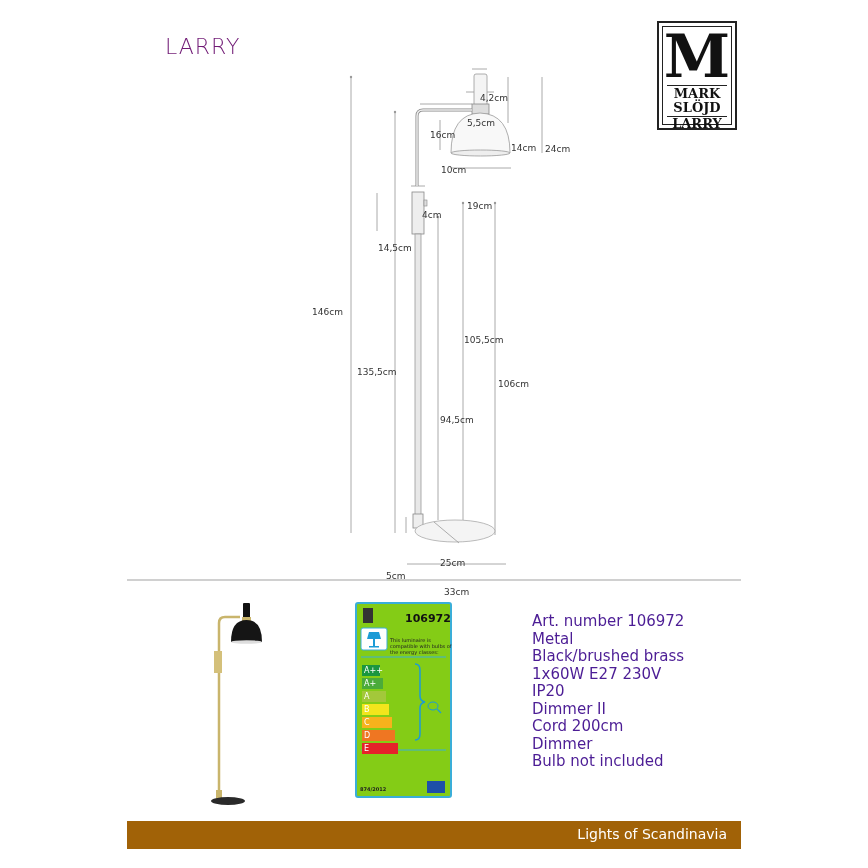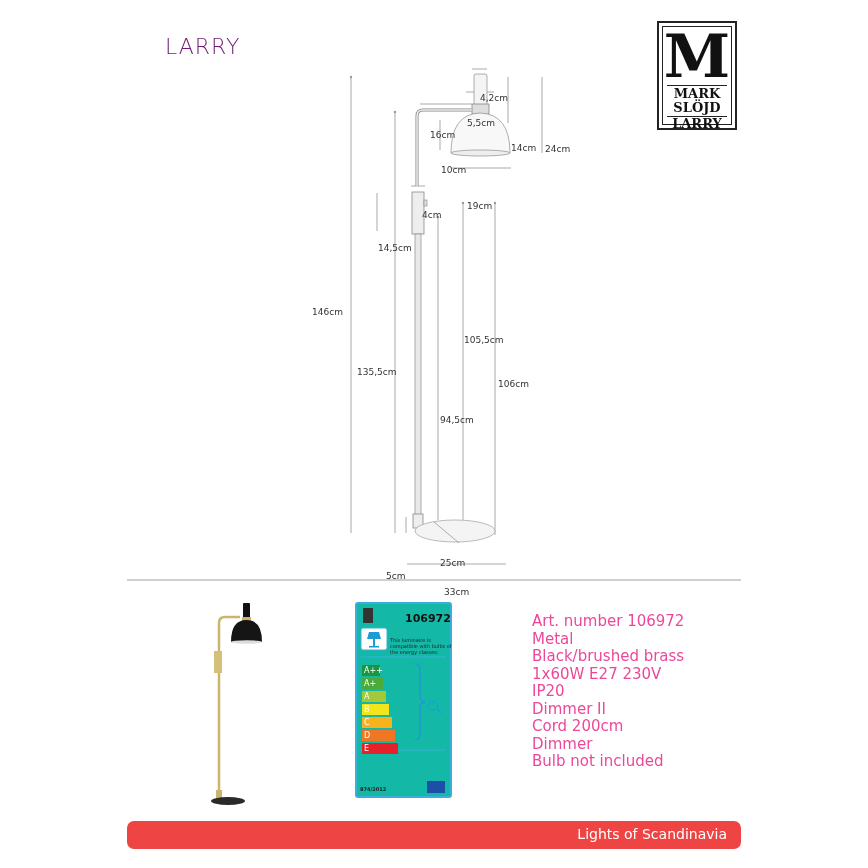--- a/index.html
+++ b/index.html
@@ -8,24 +8,24 @@
   .abs { position:absolute; }
   .title { left:165px; top:34px; font-size:22px; font-weight:300; letter-spacing:1px; color:#701a75; font-family:"DejaVu Sans", sans-serif; }
   .logo { left:657px; top:21px; width:79px; width:80px; height:109px; border:2px solid #222; background:#fff; }
   .logo-inner { position:absolute; left:3px; top:3px; right:3px; bottom:3px; border:1px solid #222; }
   .logo-m { position:absolute; left:0; right:0; top:0; height:56px; text-align:center; font-family:"DejaVu Serif", serif; font-weight:bold; font-size:60px; line-height:58px; color:#111; }
   .logo-line { position:absolute; left:4px; right:4px; height:1px; background:#222; }
   .logo-txt { position:absolute; left:0; right:0; text-align:center; font-family:"DejaVu Serif", serif; font-weight:bold; font-size:13px; line-height:14px; color:#111; }
   .dim { font-size:9px; color:#333; font-family:"DejaVu Sans", sans-serif; white-space:nowrap;margin-top:35px; }
   svg { position:absolute; left:0; top:0; }
   .divider { left:127px; top:579px; width:614px; height:2px; background:#d0d0d0; }
-  .specs { left:532px; top:613px; font-size:15px; line-height:17.5px; color:#ec4899; font-family:"DejaVu Sans", sans-serif; }
-  .footer { left:127px; top:821px; width:614px; height:28px; background:#ef4444;border-radius:7px; }
+  .specs { left:532px; top:613px; font-size:15px; line-height:17.5px; color:#4c1d95; font-family:"DejaVu Sans", sans-serif; }
+  .footer { left:127px; top:821px; width:614px; height:28px; background:#a16207; }
   .footer-txt { position:absolute; right:14px; top:5px; color:#fff; font-size:14px; font-family:"DejaVu Sans", sans-serif; }
-  .label { left:355px; top:602px; width:97px; height:196px; border:2px solid #3aaed8; border-radius:3px; background:#14b8a6; }
+  .label { left:355px; top:602px; width:97px; height:196px; border:2px solid #3aaed8; border-radius:3px; background:#84cc16; }
   .lbl-code { position:absolute; left:48px; top:8px; font-size:11px; font-weight:bold; color:#111; }
   .lbl-note { position:absolute; left:33px; top:33px; width:62px; font-size:5px; line-height:6px; color:#222; }
   .lbl-bottom { position:absolute; left:3px; bottom:4px; font-size:5px; font-weight:bold; color:#222; }
   .lbl-eu { position:absolute; right:5px; bottom:3px; width:18px; height:12px; background:#1d4fa8; }
   .bar { position:absolute; left:5px; height:11px; color:#fff; font-size:8px; line-height:11px; padding-left:2px; }
 </style>
 </head>
 <body>
 
 <div class="abs title">LARRY</div>

